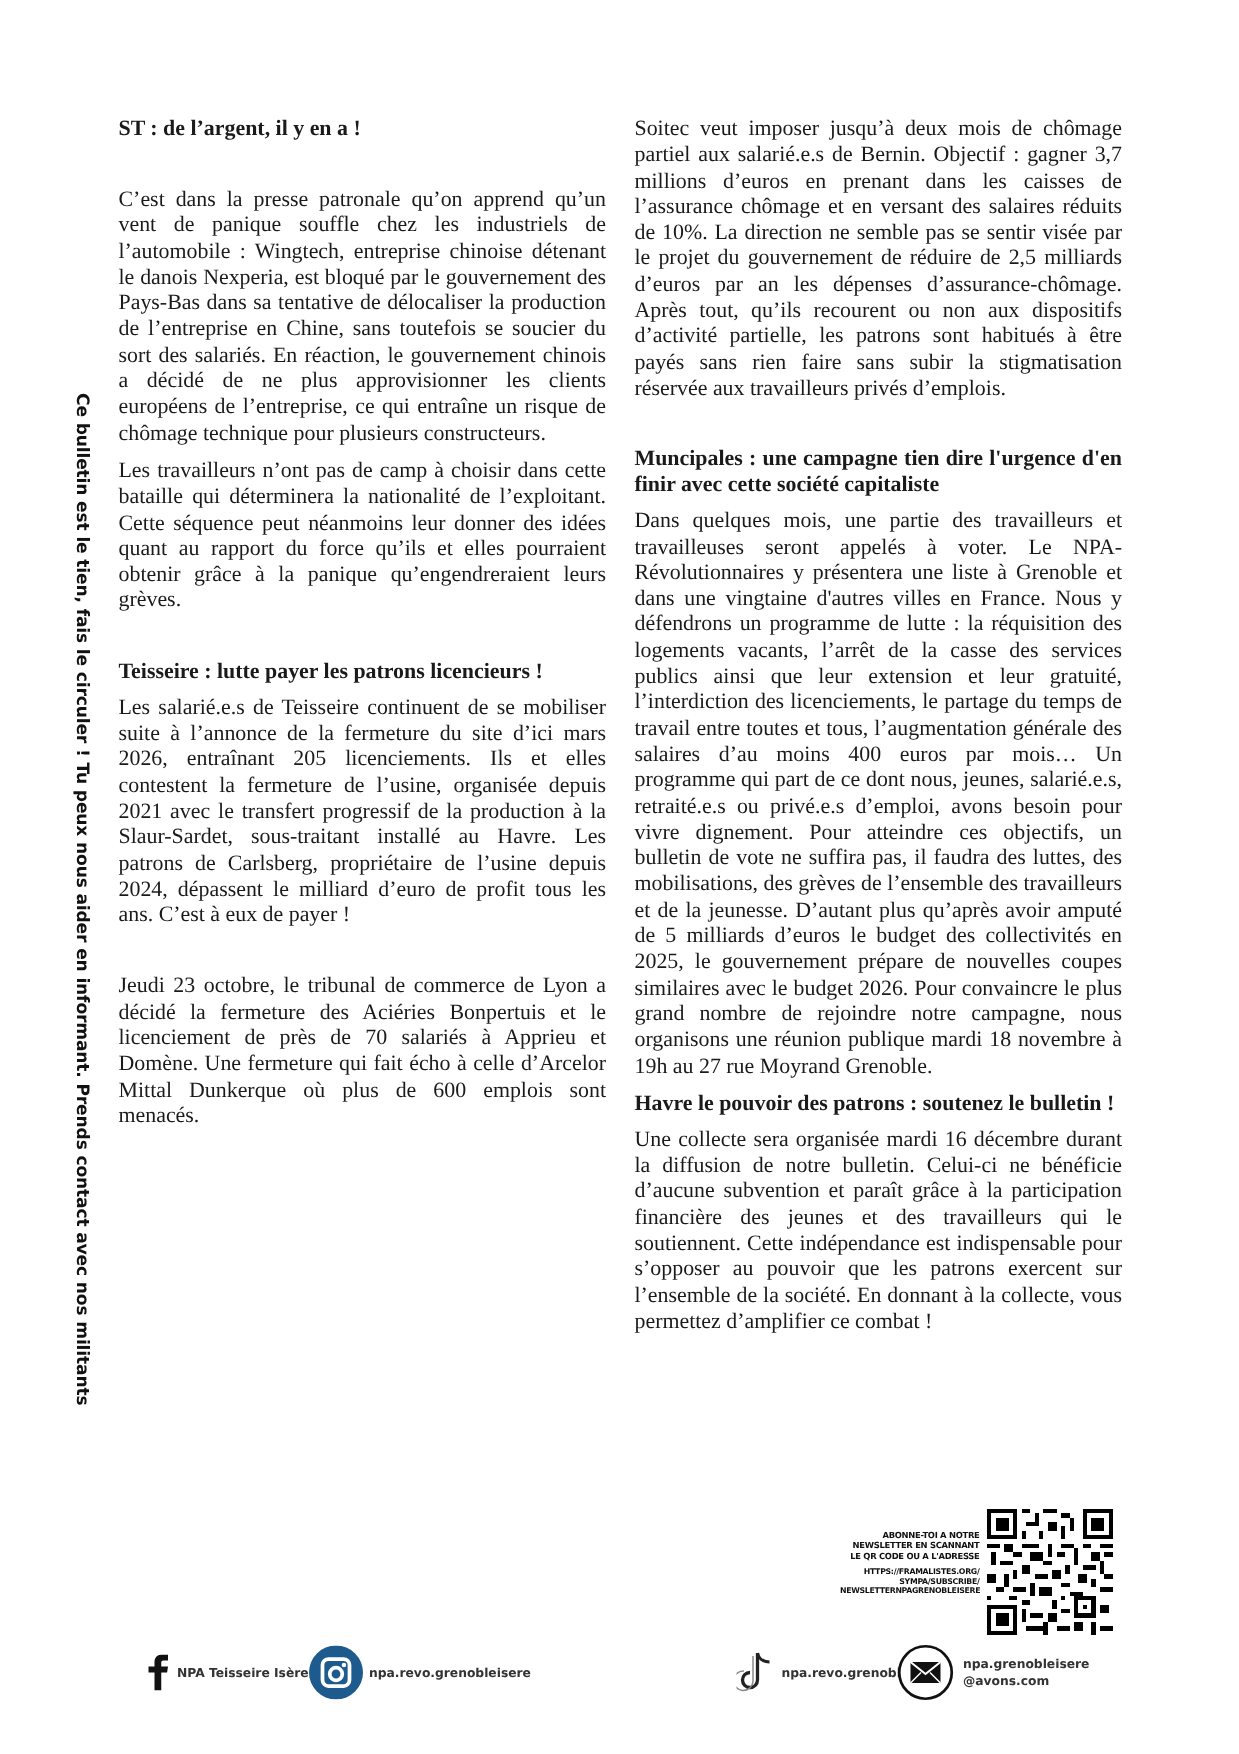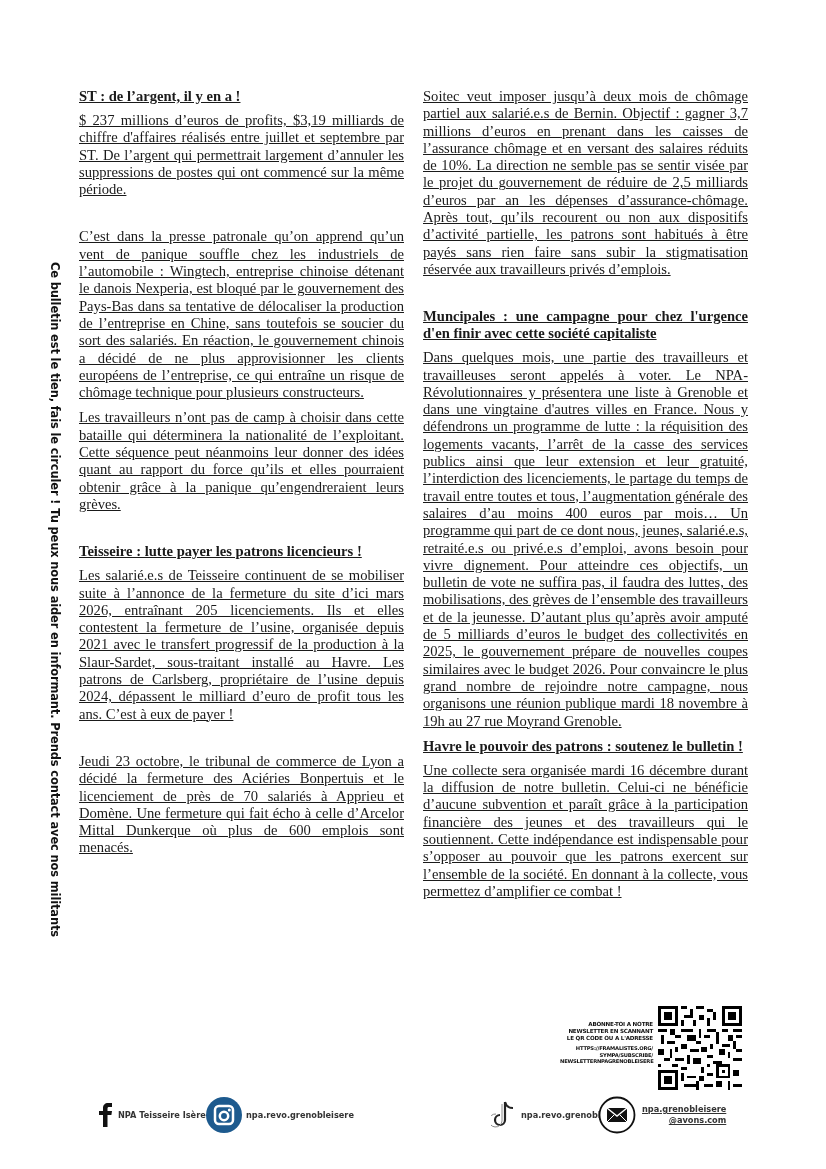--- a/index.html
+++ b/index.html
@@ -1,70 +1,69 @@
 <!DOCTYPE html>
 <html><head>
 <meta charset="utf-8">
 <style>
   html, body { margin: 0; padding: 0; background: #ffffff; }
   body { width: 826px; height: 1169px; position: relative; overflow: hidden;
          font-family: "Liberation Serif", serif; color: #1a1a1a; }
-  .col { position: absolute; top: 88px; width: 325px; text-decoration: underline; }
+  .col { position: absolute; top: 78px; width: 325px; }
   .col.left { left: 79px; }
   .col.right { left: 423px; }
   h2 { font-size: 14.6px; font-weight: bold; margin: 0 0 7px 0; line-height: 17px; text-align: justify; }
   p { font-size: 14.6px; line-height: 17.3px; margin: 0 0 8px 0; text-align: justify; }
   .art { margin-bottom: 30px; }
   .side { position: absolute; left: 45px; top: 262px; width: 20px; height: 590px; }
   .side span { position: absolute; left: 0; top: 0; white-space: nowrap; transform-origin: 0 0;
                transform: translate(17px, 0) rotate(90deg);
                font-family: "DejaVu Sans", sans-serif; font-weight: bold; font-size: 11.4px; color: #111; letter-spacing: -0.1px; }
   .newsletter { position: absolute; left: 560px; top: 1003px; width: 200px; height: 92px; }
   .nl-text { position: absolute; left: 0; top: 18px; width: 93px; text-align: right;
              font-family: "DejaVu Sans", sans-serif; font-weight: bold; color: #111; }
   .nl-line { font-size: 5.6px; line-height: 7px; display: block; letter-spacing: -0.2px; }
   .nl-url { font-size: 5.2px; line-height: 6.6px; display: block; margin-top: 3px; letter-spacing: -0.2px; }
   .qr { position: absolute; left: 98px; top: 3px; width: 84px; height: 84px; }
   .footer { position: absolute; top: 1095px; left: 98px; height: 40px; width: 650px; }
   .fitem { position: absolute; top: 0; height: 40px; display: flex; align-items: center;
            font-family: "DejaVu Sans", sans-serif; font-weight: bold; font-size: 8.2px; color: #333; }
   .fitem .ic { display: inline-block; margin-right: 4px; }
-  .mail-text { line-height: 11px; text-align: right; text-decoration: underline; }
+  .mail-text { line-height: 11px; text-align: left; }
 </style>
 </head>
 <body>
 
 <div class="side">
   <span>Ce bulletin est le tien, fais le circuler ! Tu peux nous aider en informant. Prends contact avec nos militants</span>
 </div>
 
 <div class="col left">
   <div class="art">
     <h2>ST : de l’argent, il y en a !</h2>
-    <p>$ 237 millions d’euros de profits, $3,19 milliards de chiffre d'affaires réalisés entre juillet et septembre par ST. De l’argent qui permettrait largement d’annuler les suppressions de postes qui ont commencé sur la même période.</p>
   </div>
   <div class="art">
     <p>C’est dans la presse patronale qu’on apprend qu’un vent de panique souffle chez les industriels de l’automobile : Wingtech, entreprise chinoise détenant le danois Nexperia, est bloqué par le gouvernement des Pays-Bas dans sa tentative de délocaliser la production de l’entreprise en Chine, sans toutefois se soucier du sort des salariés. En réaction, le gouvernement chinois a décidé de ne plus approvisionner les clients européens de l’entreprise, ce qui entraîne un risque de chômage technique pour plusieurs constructeurs.</p>
     <p>Les travailleurs n’ont pas de camp à choisir dans cette bataille qui déterminera la nationalité de l’exploitant. Cette séquence peut néanmoins leur donner des idées quant au rapport du force qu’ils et elles pourraient obtenir grâce à la panique qu’engendreraient leurs grèves.</p>
   </div>
   <div class="art">
     <h2>Teisseire : lutte payer les patrons licencieurs !</h2>
     <p>Les salarié.e.s de Teisseire continuent de se mobiliser suite à l’annonce de la fermeture du site d’ici mars 2026, entraînant 205 licenciements. Ils et elles contestent la fermeture de l’usine, organisée depuis 2021 avec le transfert progressif de la production à la Slaur-Sardet, sous-traitant installé au Havre. Les patrons de Carlsberg, propriétaire de l’usine depuis 2024, dépassent le milliard d’euro de profit tous les ans. C’est à eux de payer !</p>
   </div>
   <div class="art">
     <p>Jeudi 23 octobre, le tribunal de commerce de Lyon a décidé la fermeture des Aciéries Bonpertuis et le licenciement de près de 70 salariés à Apprieu et Domène. Une fermeture qui fait écho à celle d’Arcelor Mittal Dunkerque où plus de 600 emplois sont menacés.</p>
   </div>
 </div>
 
 <div class="col right">
   <div class="art">
     <p>Soitec veut imposer jusqu’à deux mois de chômage partiel aux salarié.e.s de Bernin. Objectif : gagner 3,7 millions d’euros en prenant dans les caisses de l’assurance chômage et en versant des salaires réduits de 10%. La direction ne semble pas se sentir visée par le projet du gouvernement de réduire de 2,5 milliards d’euros par an les dépenses d’assurance-chômage. Après tout, qu’ils recourent ou non aux dispositifs d’activité partielle, les patrons sont habitués à être payés sans rien faire sans subir la stigmatisation réservée aux travailleurs privés d’emplois.</p>
   </div>
   <div class="art" style="margin-bottom:8px">
-    <h2>Muncipales : une campagne pour chez l'urgence d'en finir avec cette société capitaliste</h2>
+    <h2>Muncipales : une campagne tien dire l'urgence d'en finir avec cette société capitaliste</h2>
     <p>Dans quelques mois, une partie des travailleurs et travailleuses seront appelés à voter. Le NPA-Révolutionnaires y présentera une liste à Grenoble et dans une vingtaine d'autres villes en France. Nous y défendrons un programme de lutte : la réquisition des logements vacants, l’arrêt de la casse des services publics ainsi que leur extension et leur gratuité, l’interdiction des licenciements, le partage du temps de travail entre toutes et tous, l’augmentation générale des salaires d’au moins 400 euros par mois… Un programme qui part de ce dont nous, jeunes, salarié.e.s, retraité.e.s ou privé.e.s d’emploi, avons besoin pour vivre dignement. Pour atteindre ces objectifs, un bulletin de vote ne suffira pas, il faudra des luttes, des mobilisations, des grèves de l’ensemble des travailleurs et de la jeunesse. D’autant plus qu’après avoir amputé de 5 milliards d’euros le budget des collectivités en 2025, le gouvernement prépare de nouvelles coupes similaires avec le budget 2026. Pour convaincre le plus grand nombre de rejoindre notre campagne, nous organisons une réunion publique mardi 18 novembre à 19h au 27 rue Moyrand Grenoble.</p>
   </div>
   <div class="art">
     <h2>Havre le pouvoir des patrons : soutenez le bulletin !</h2>
     <p>Une collecte sera organisée mardi 16 décembre durant la diffusion de notre bulletin. Celui-ci ne bénéficie d’aucune subvention et paraît grâce à la participation financière des jeunes et des travailleurs qui le soutiennent. Cette indépendance est indispensable pour s’opposer au pouvoir que les patrons exercent sur l’ensemble de la société. En donnant à la collecte, vous permettez d’amplifier ce combat !</p>
   </div>
 </div>
 
 <div class="newsletter">
   <div class="nl-text">

